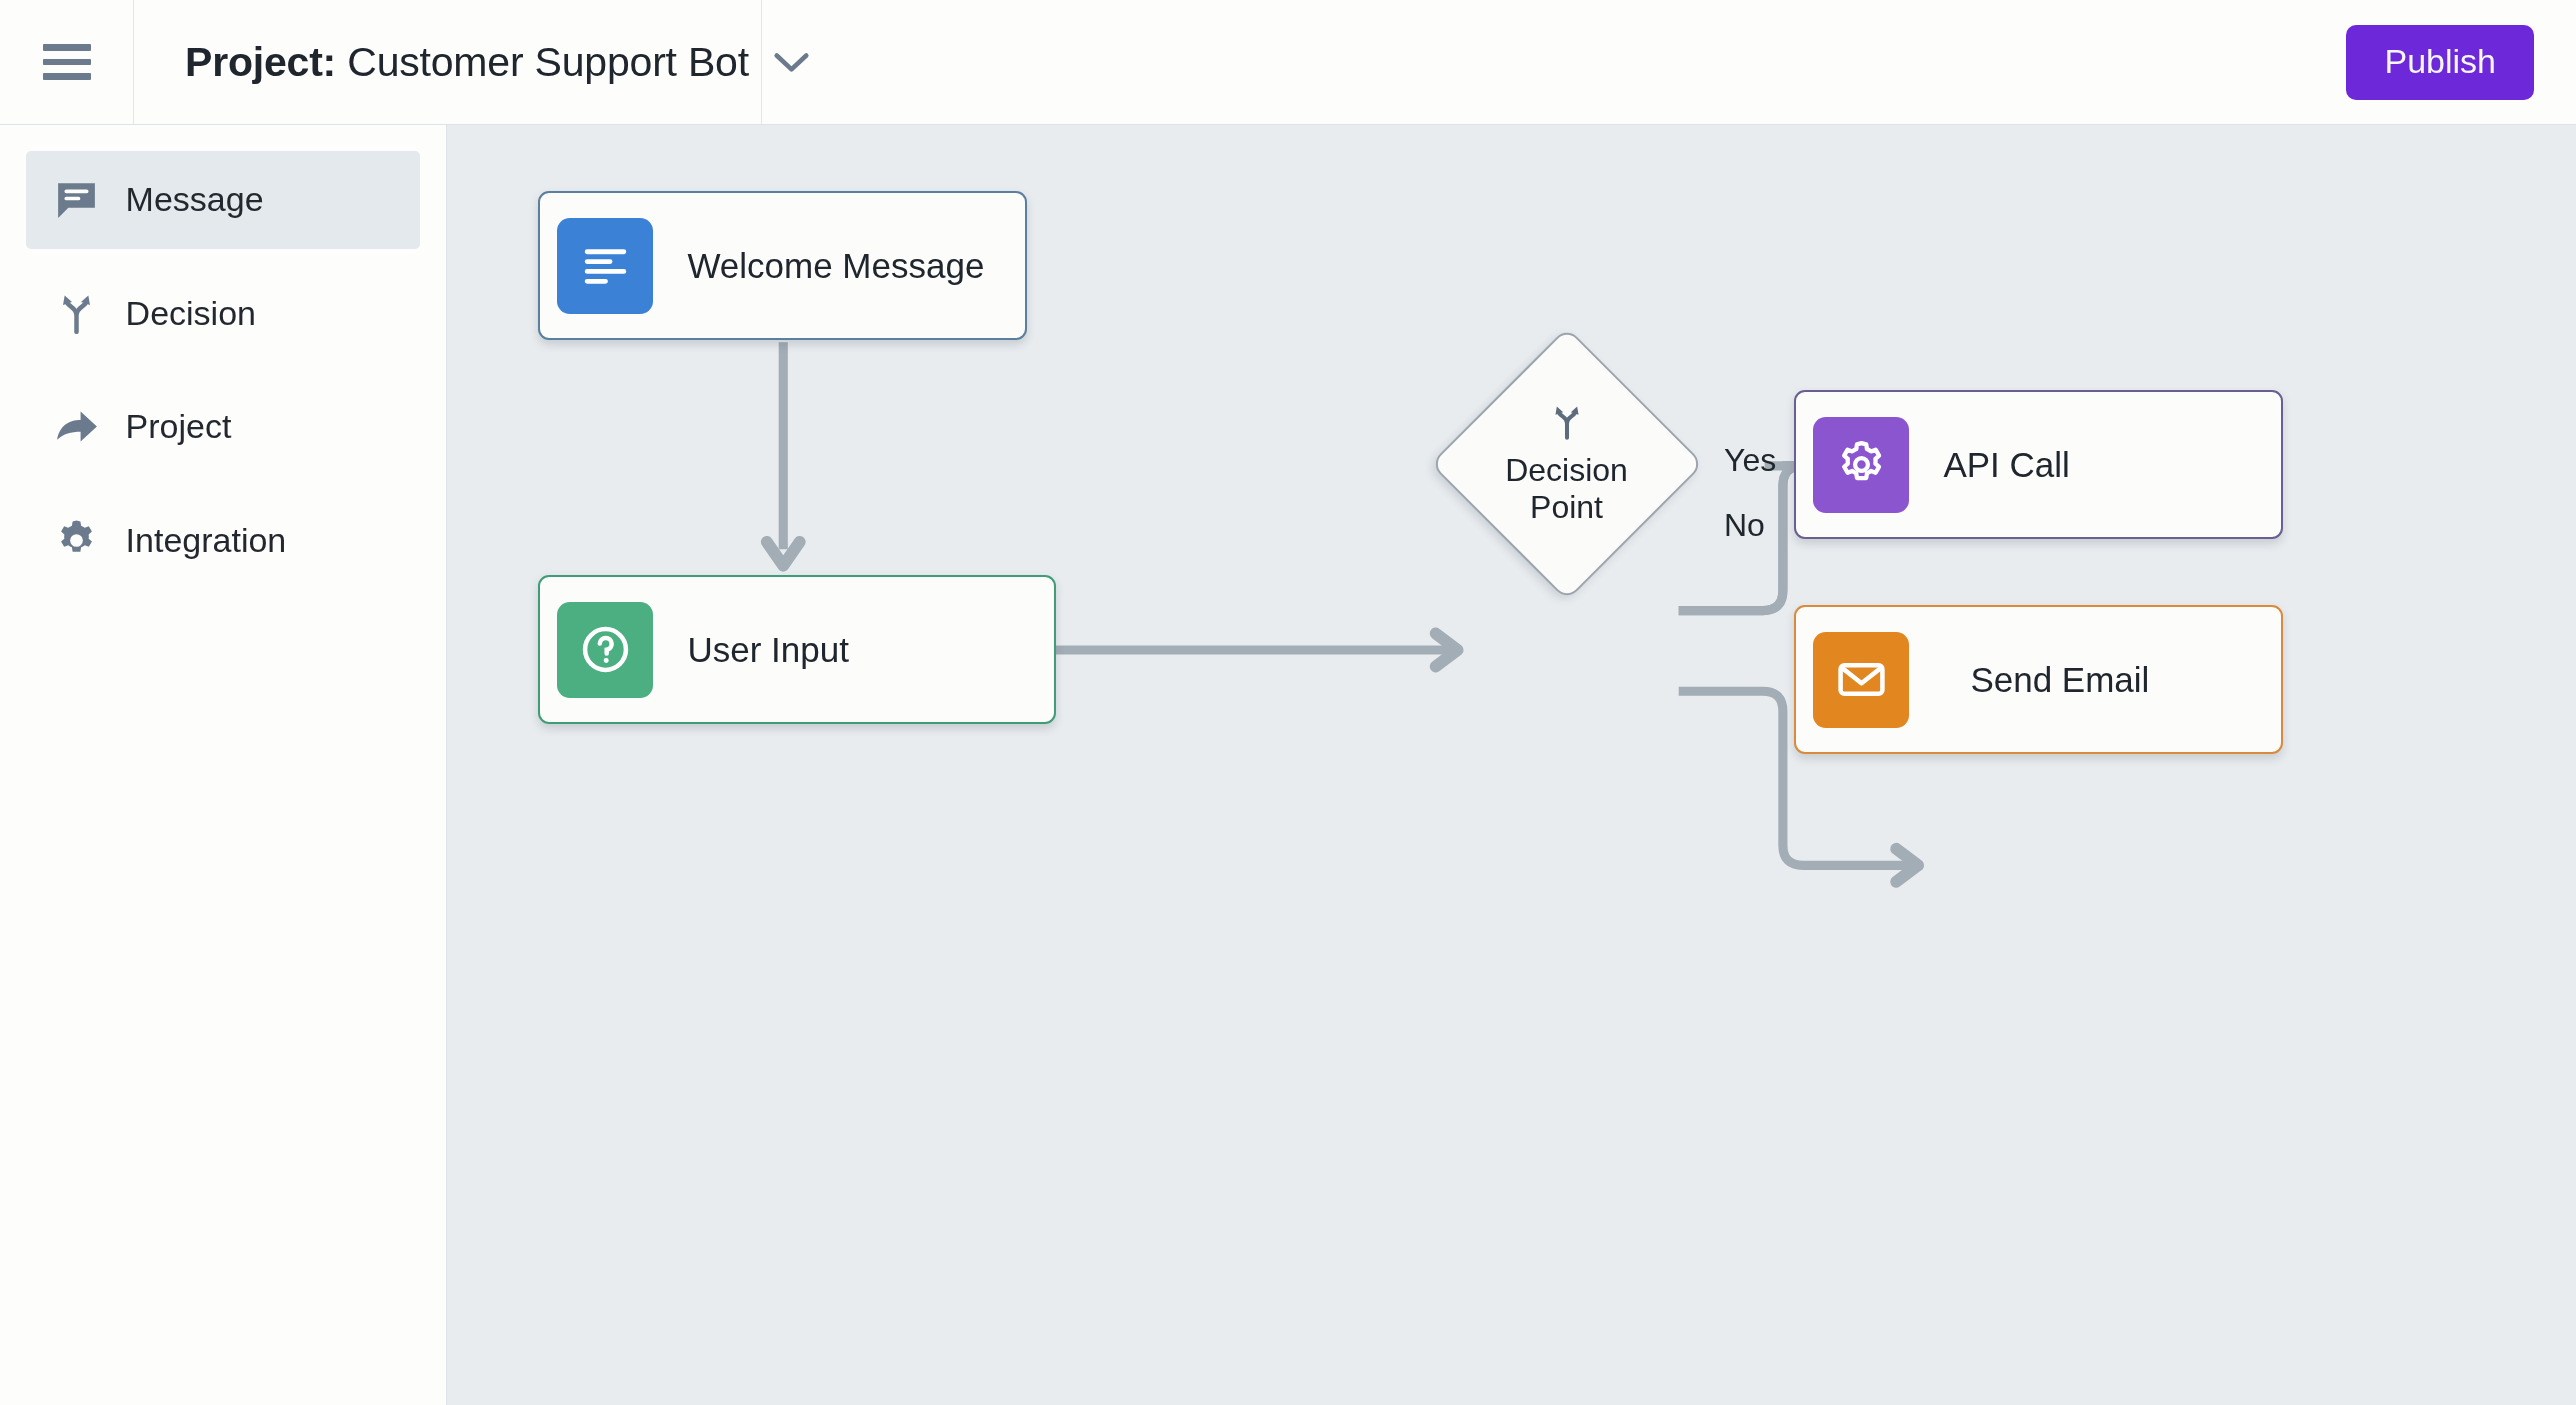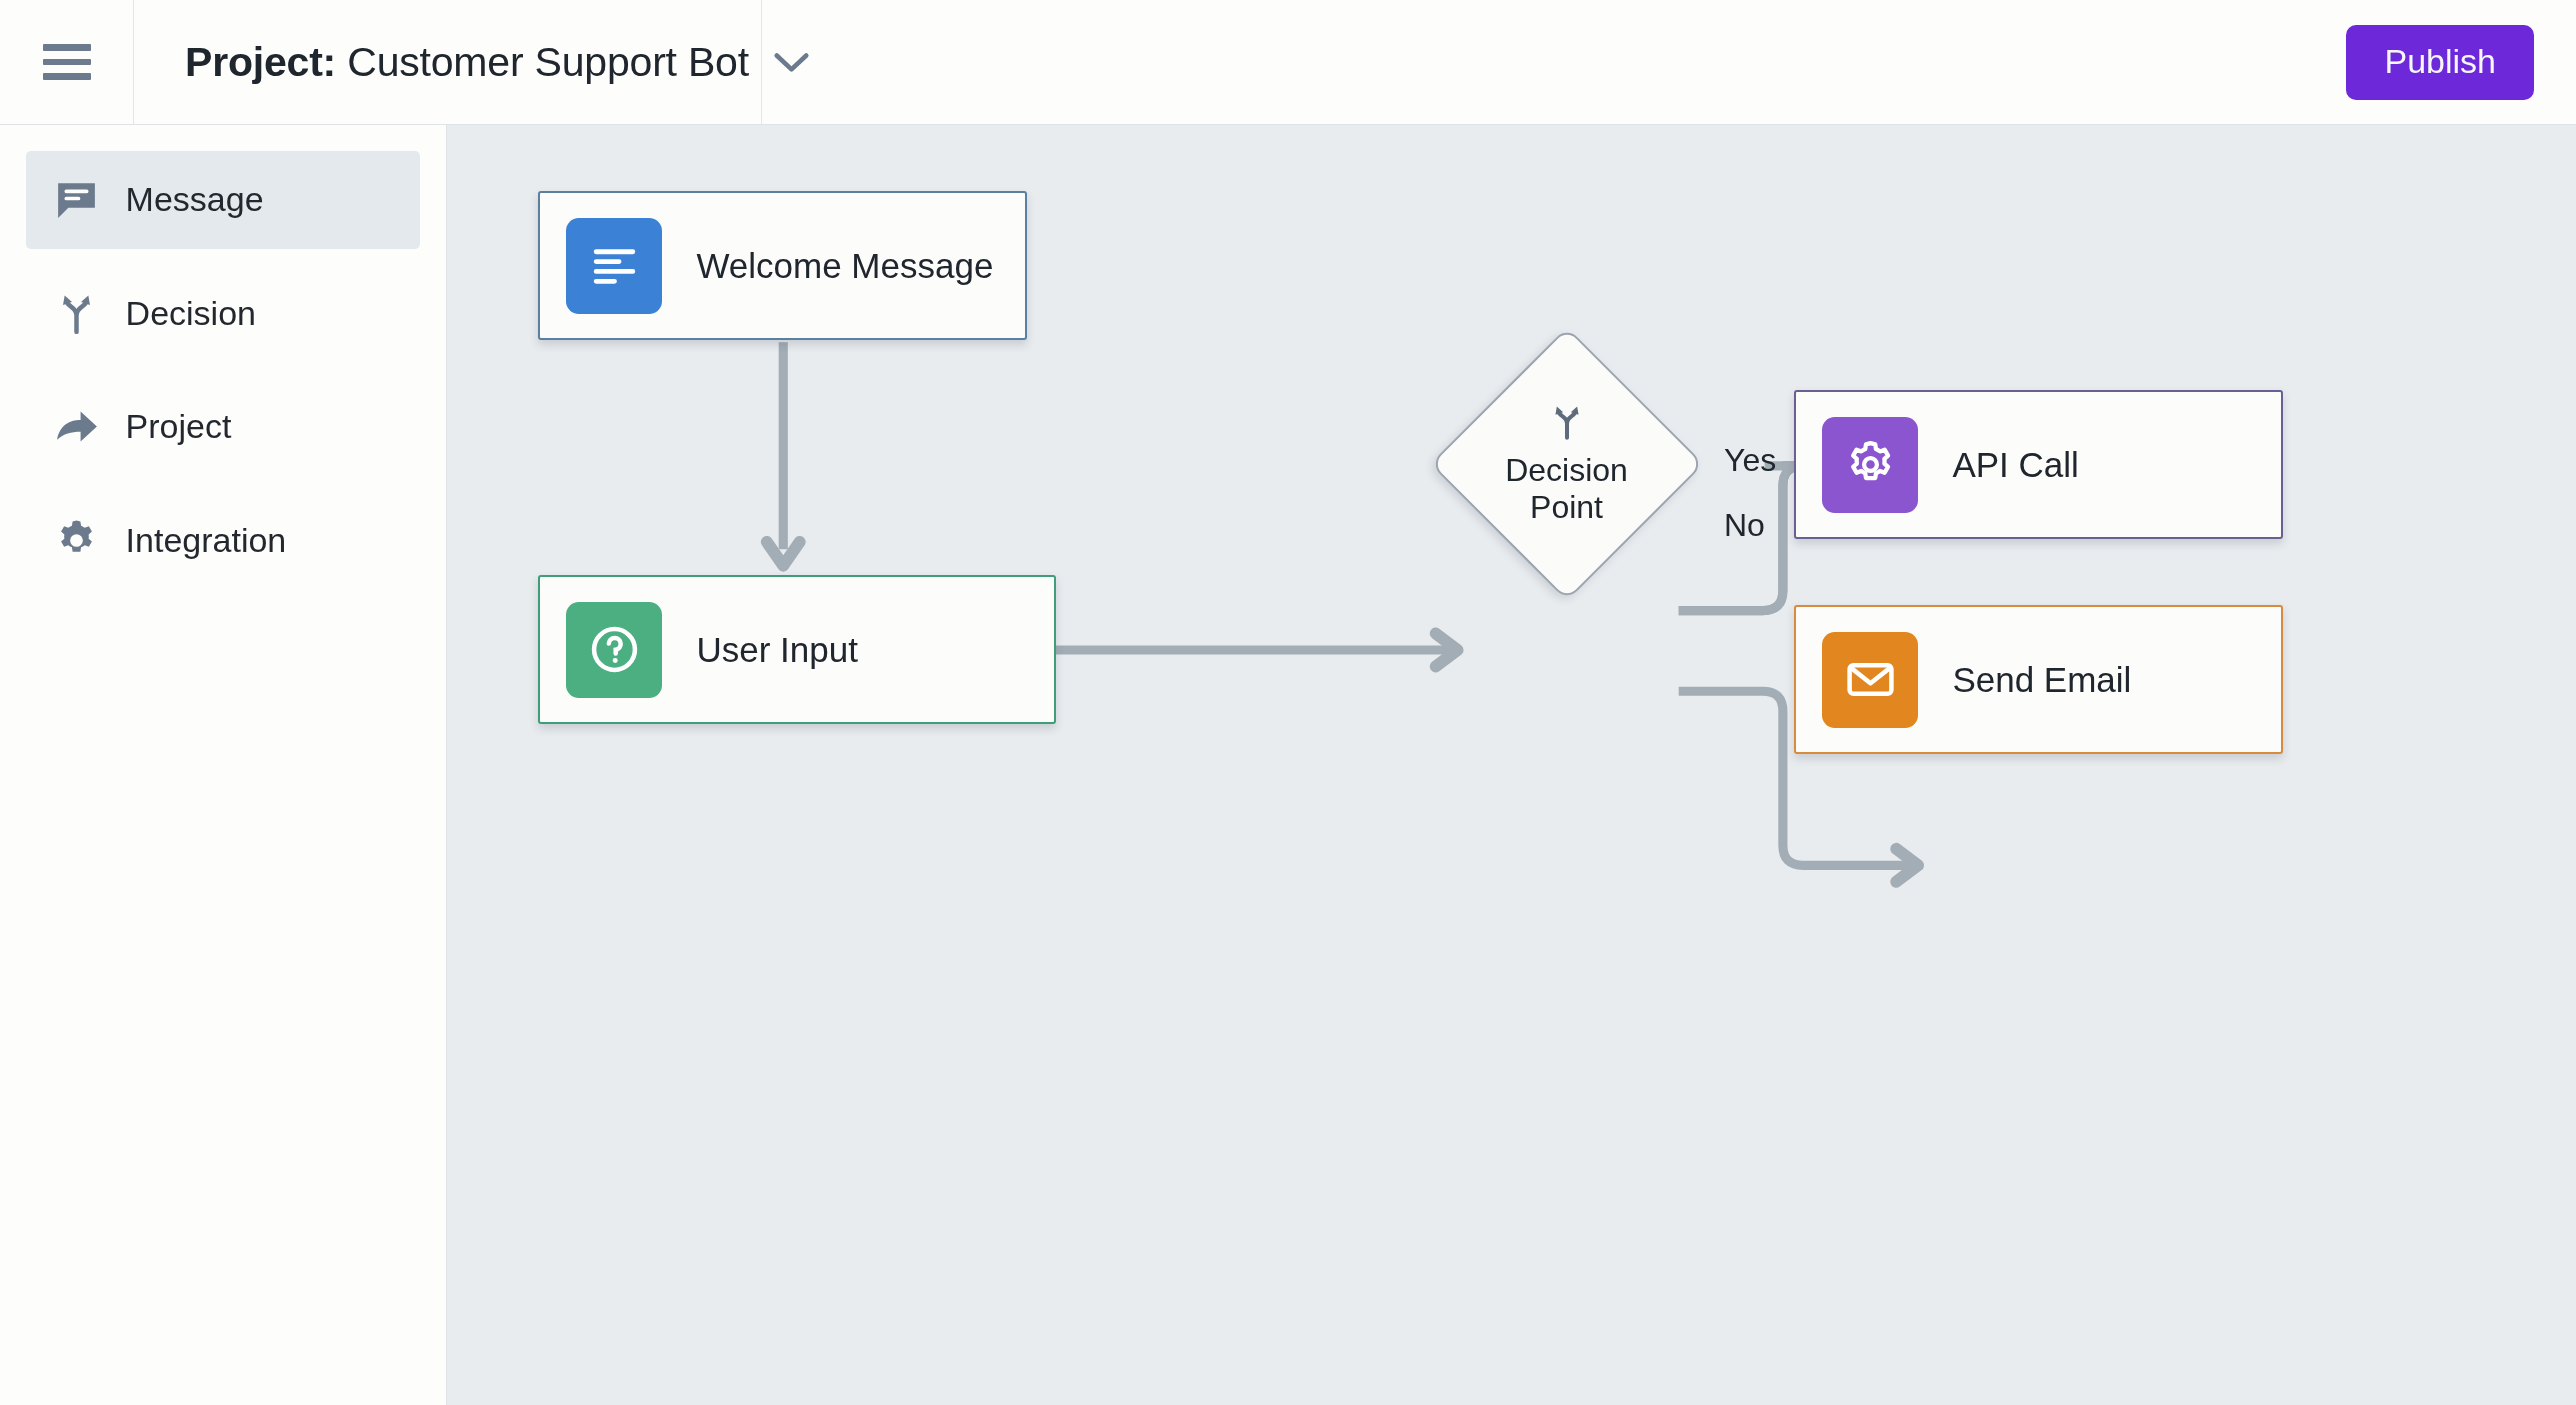--- a/index.html
+++ b/index.html
@@ -156,23 +156,22 @@
     width: 100%;
     height: 100%;
     pointer-events: none;
   }
 
   .node {
     position: absolute;
     display: flex;
     align-items: center;
     background: #fcfcfb;
-    border-radius: 3px;
+    border-radius: 11px;
     box-shadow: 0 4.6px 8.2px rgba(60,70,85,0.18);
-    padding-left: 9px;
   }
   .node-icon {
     width: 96px;
     height: 96px;
     flex: 0 0 96px;
     border-radius: 12.8px;
     margin-left: 17.4px;
     display: flex;
     align-items: center;
     justify-content: center;
@@ -180,21 +179,21 @@
   .node-label {
     font-size: 35px;
     color: #20262e;
     margin-left: 34px;
     white-space: nowrap;
   }
 
   #node-welcome { left: 91px;  top: 66px;  width: 489px; height: 149px; border: 2.7px solid #5b7f9e; }
   #node-input   { left: 91px;  top: 450px; width: 518px; height: 149px; border: 2.7px solid #3f9d78; }
   #node-api     { left: 1347px; top: 265px; width: 489px; height: 149px; border: 2.7px solid #6a5f92; }
-  #node-email   { left: 1347px; top: 480px; width: 489px; height: 149px; border: 2.7px solid #d98a3c; }
+  #node-email   { left: 1347px; top: 480px; width: 489px; height: 149px; border: 2.7px solid #d98a3c; gap: 27px; }
 
   .diamond {
     position: absolute;
     left: 1023px;
     top: 242px;
     width: 194px;
     height: 194px;
     background: #fbfbfa;
     border: 2.7px solid #9aa5af;
     border-radius: 14.6px;

